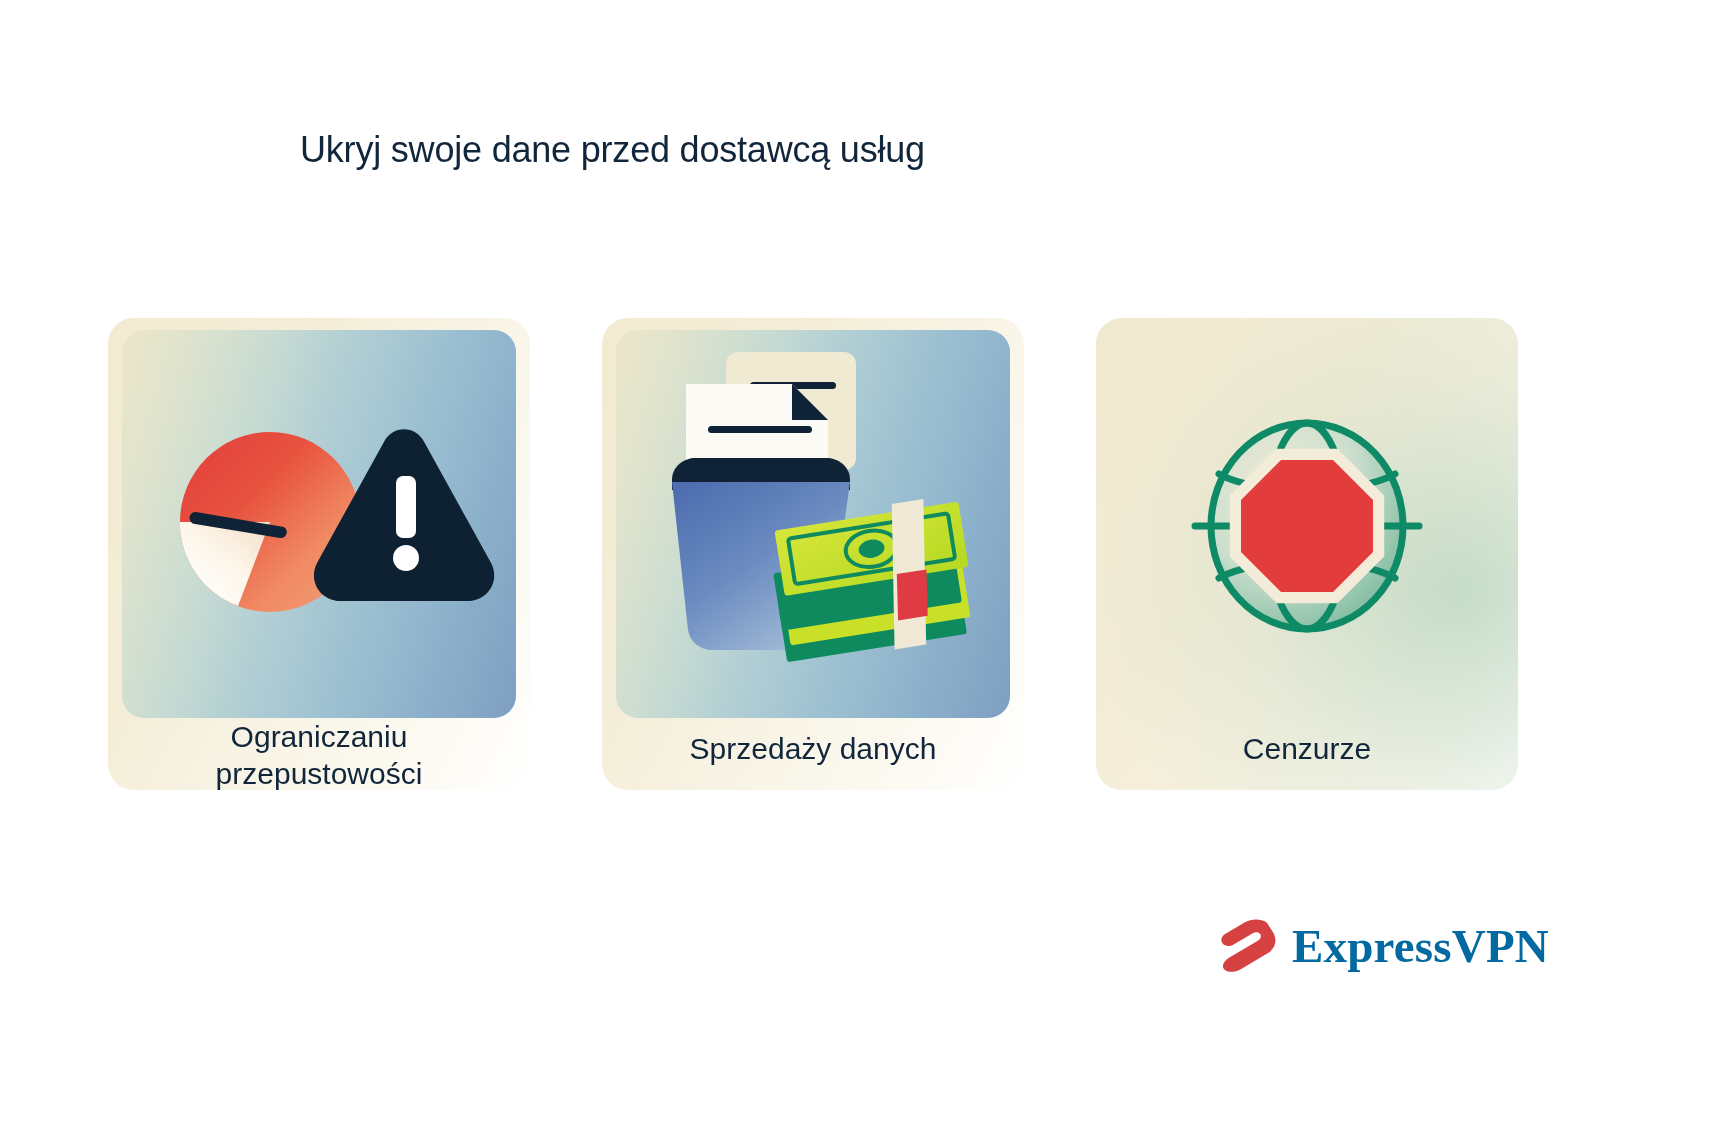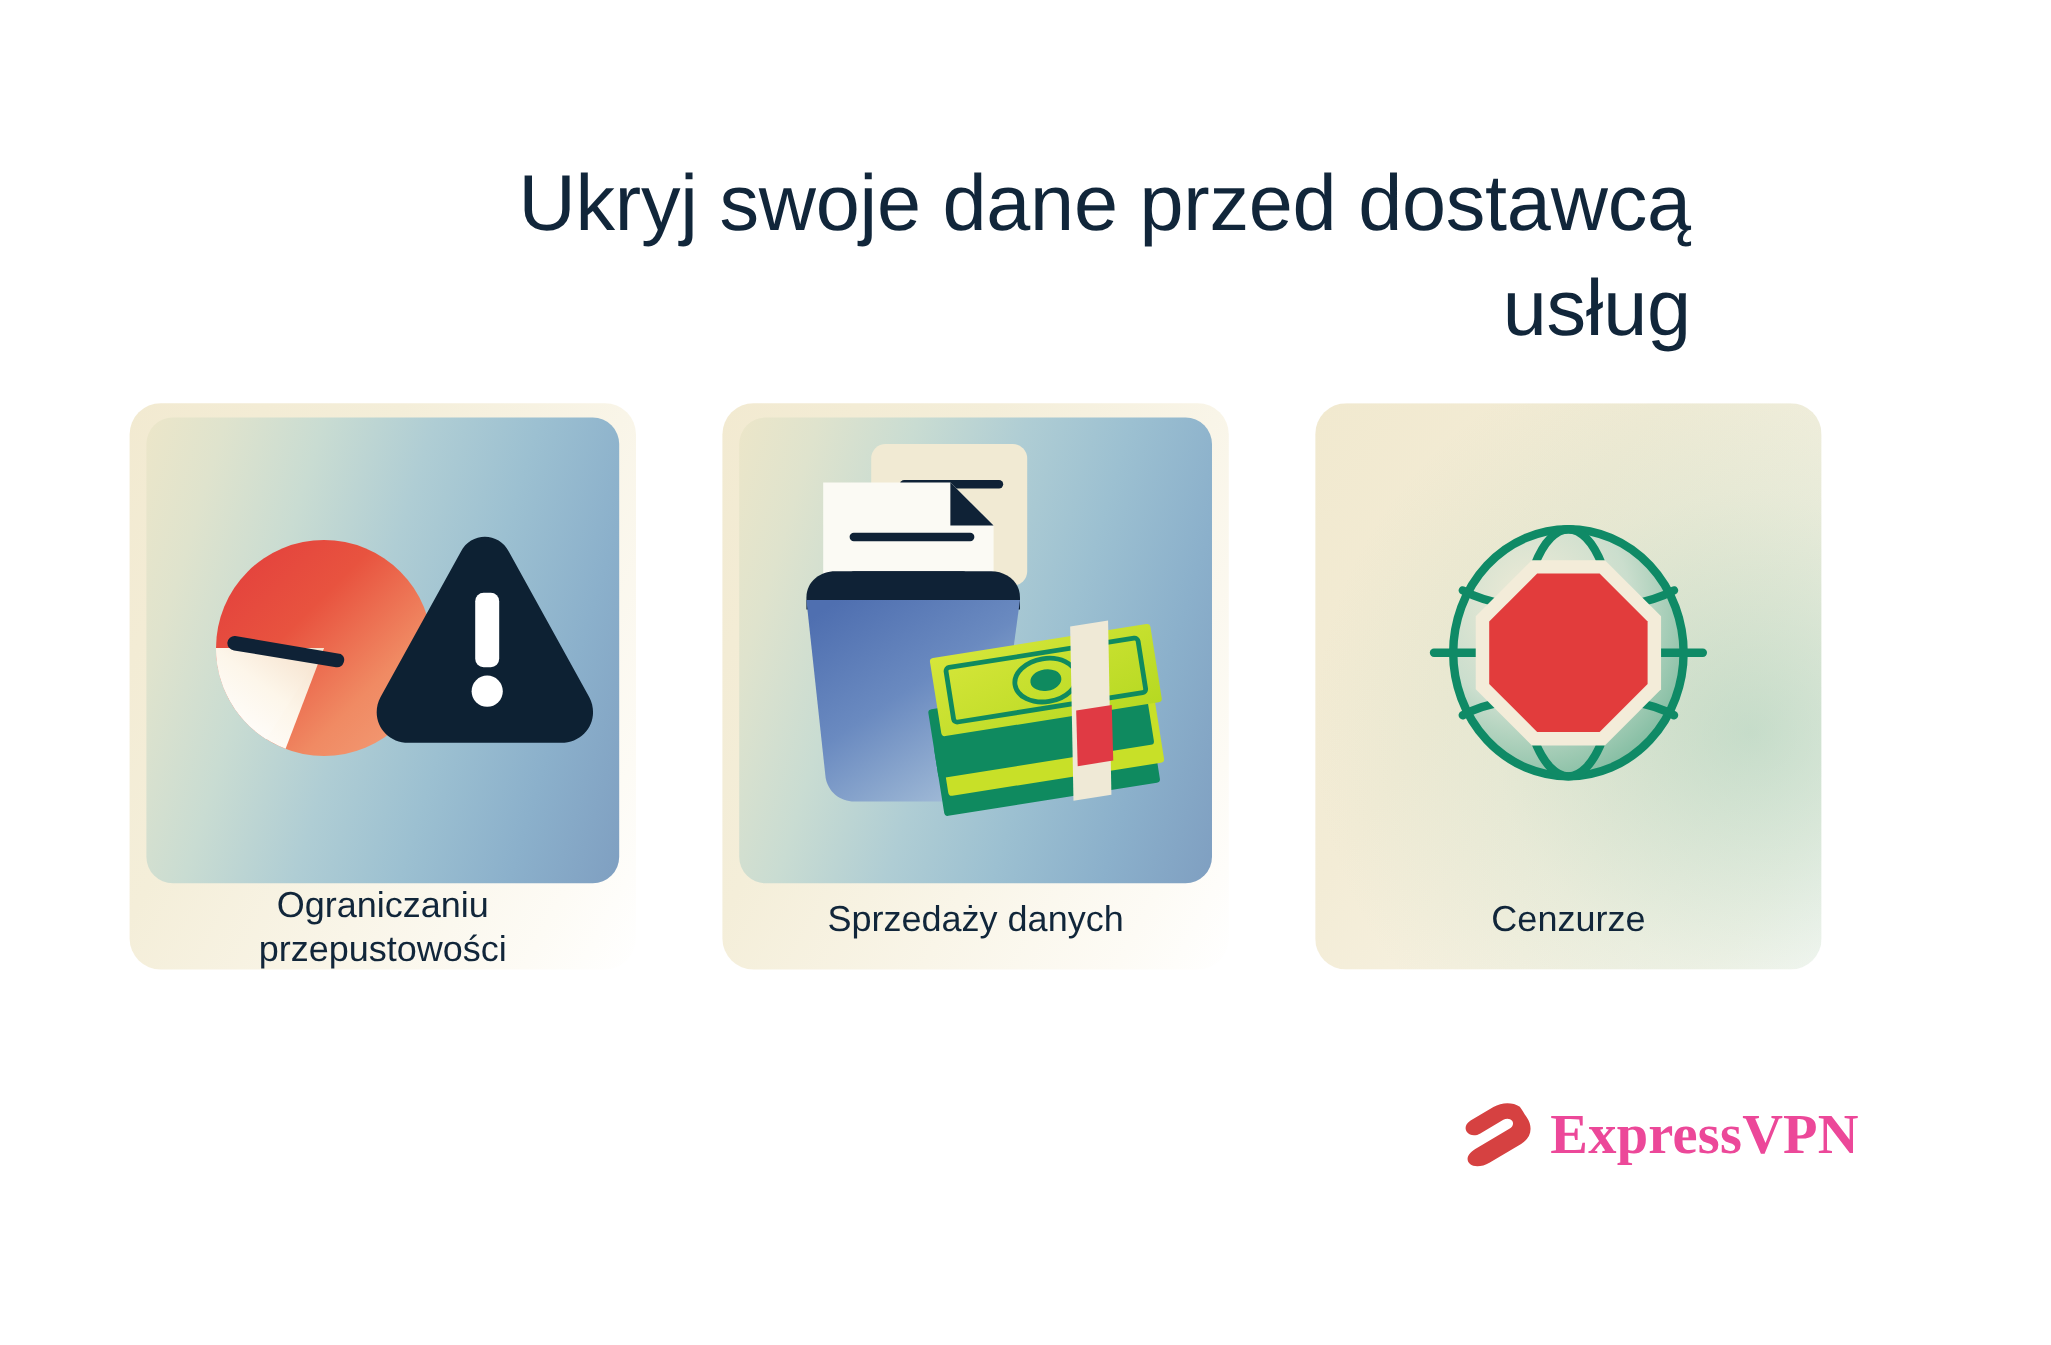--- a/index.html
+++ b/index.html
@@ -20,23 +20,23 @@
     inset: 0;
     background: #ffffff;
   }
 
   
   .title {
     position: absolute;
     left: 0;
     top: 126px;
     width: 1709px;
-    text-align: right;
+    text-align: left;
     color: #11263a;
-    font-size: 66px;
+    font-size: 36px;
     line-height: 1.32;
     font-weight: 400;
     letter-spacing: -0.2px;
     padding: 0 300px;
     box-sizing: border-box;
   }
 
   
   .cards {
     position: absolute;
@@ -54,21 +54,20 @@
     height: 472px;
     border-radius: 26px;
     overflow: hidden;
     background:
       linear-gradient(118deg,
         #f2ead1 0%,
         #f4eed9 34%,
         #f9f5e8 62%,
         #fdfbf5 86%,
         #ffffff 100%);
-    margin-top: 18px;
   }
 
   .card--green {
     background:
       radial-gradient(120% 100% at 86% 58%, rgba(122,184,158,0.40) 0%, rgba(155,200,175,0.16) 42%, rgba(244,238,214,0.0) 72%),
       linear-gradient(125deg,
         #f1e9cf 0%,
         #f3ecd6 38%,
         #f7f2e2 66%,
         #fbf8ee 88%,
@@ -123,21 +122,21 @@
     bottom: 148px;
     display: flex;
     align-items: center;
     gap: 14px;
   }
   .logo-mark { width: 58px; height: 54px; }
   .logo-text {
     font-family: "Liberation Serif", serif;
     font-size: 47px;
     font-weight: 700;
-    color: #ec4899;
+    color: #0369a1;
     letter-spacing: 0.2px;
     line-height: 1;
   }
 </style>
 </head>
 <body>
 
 <div class="stage">
 
   <div class="title">

